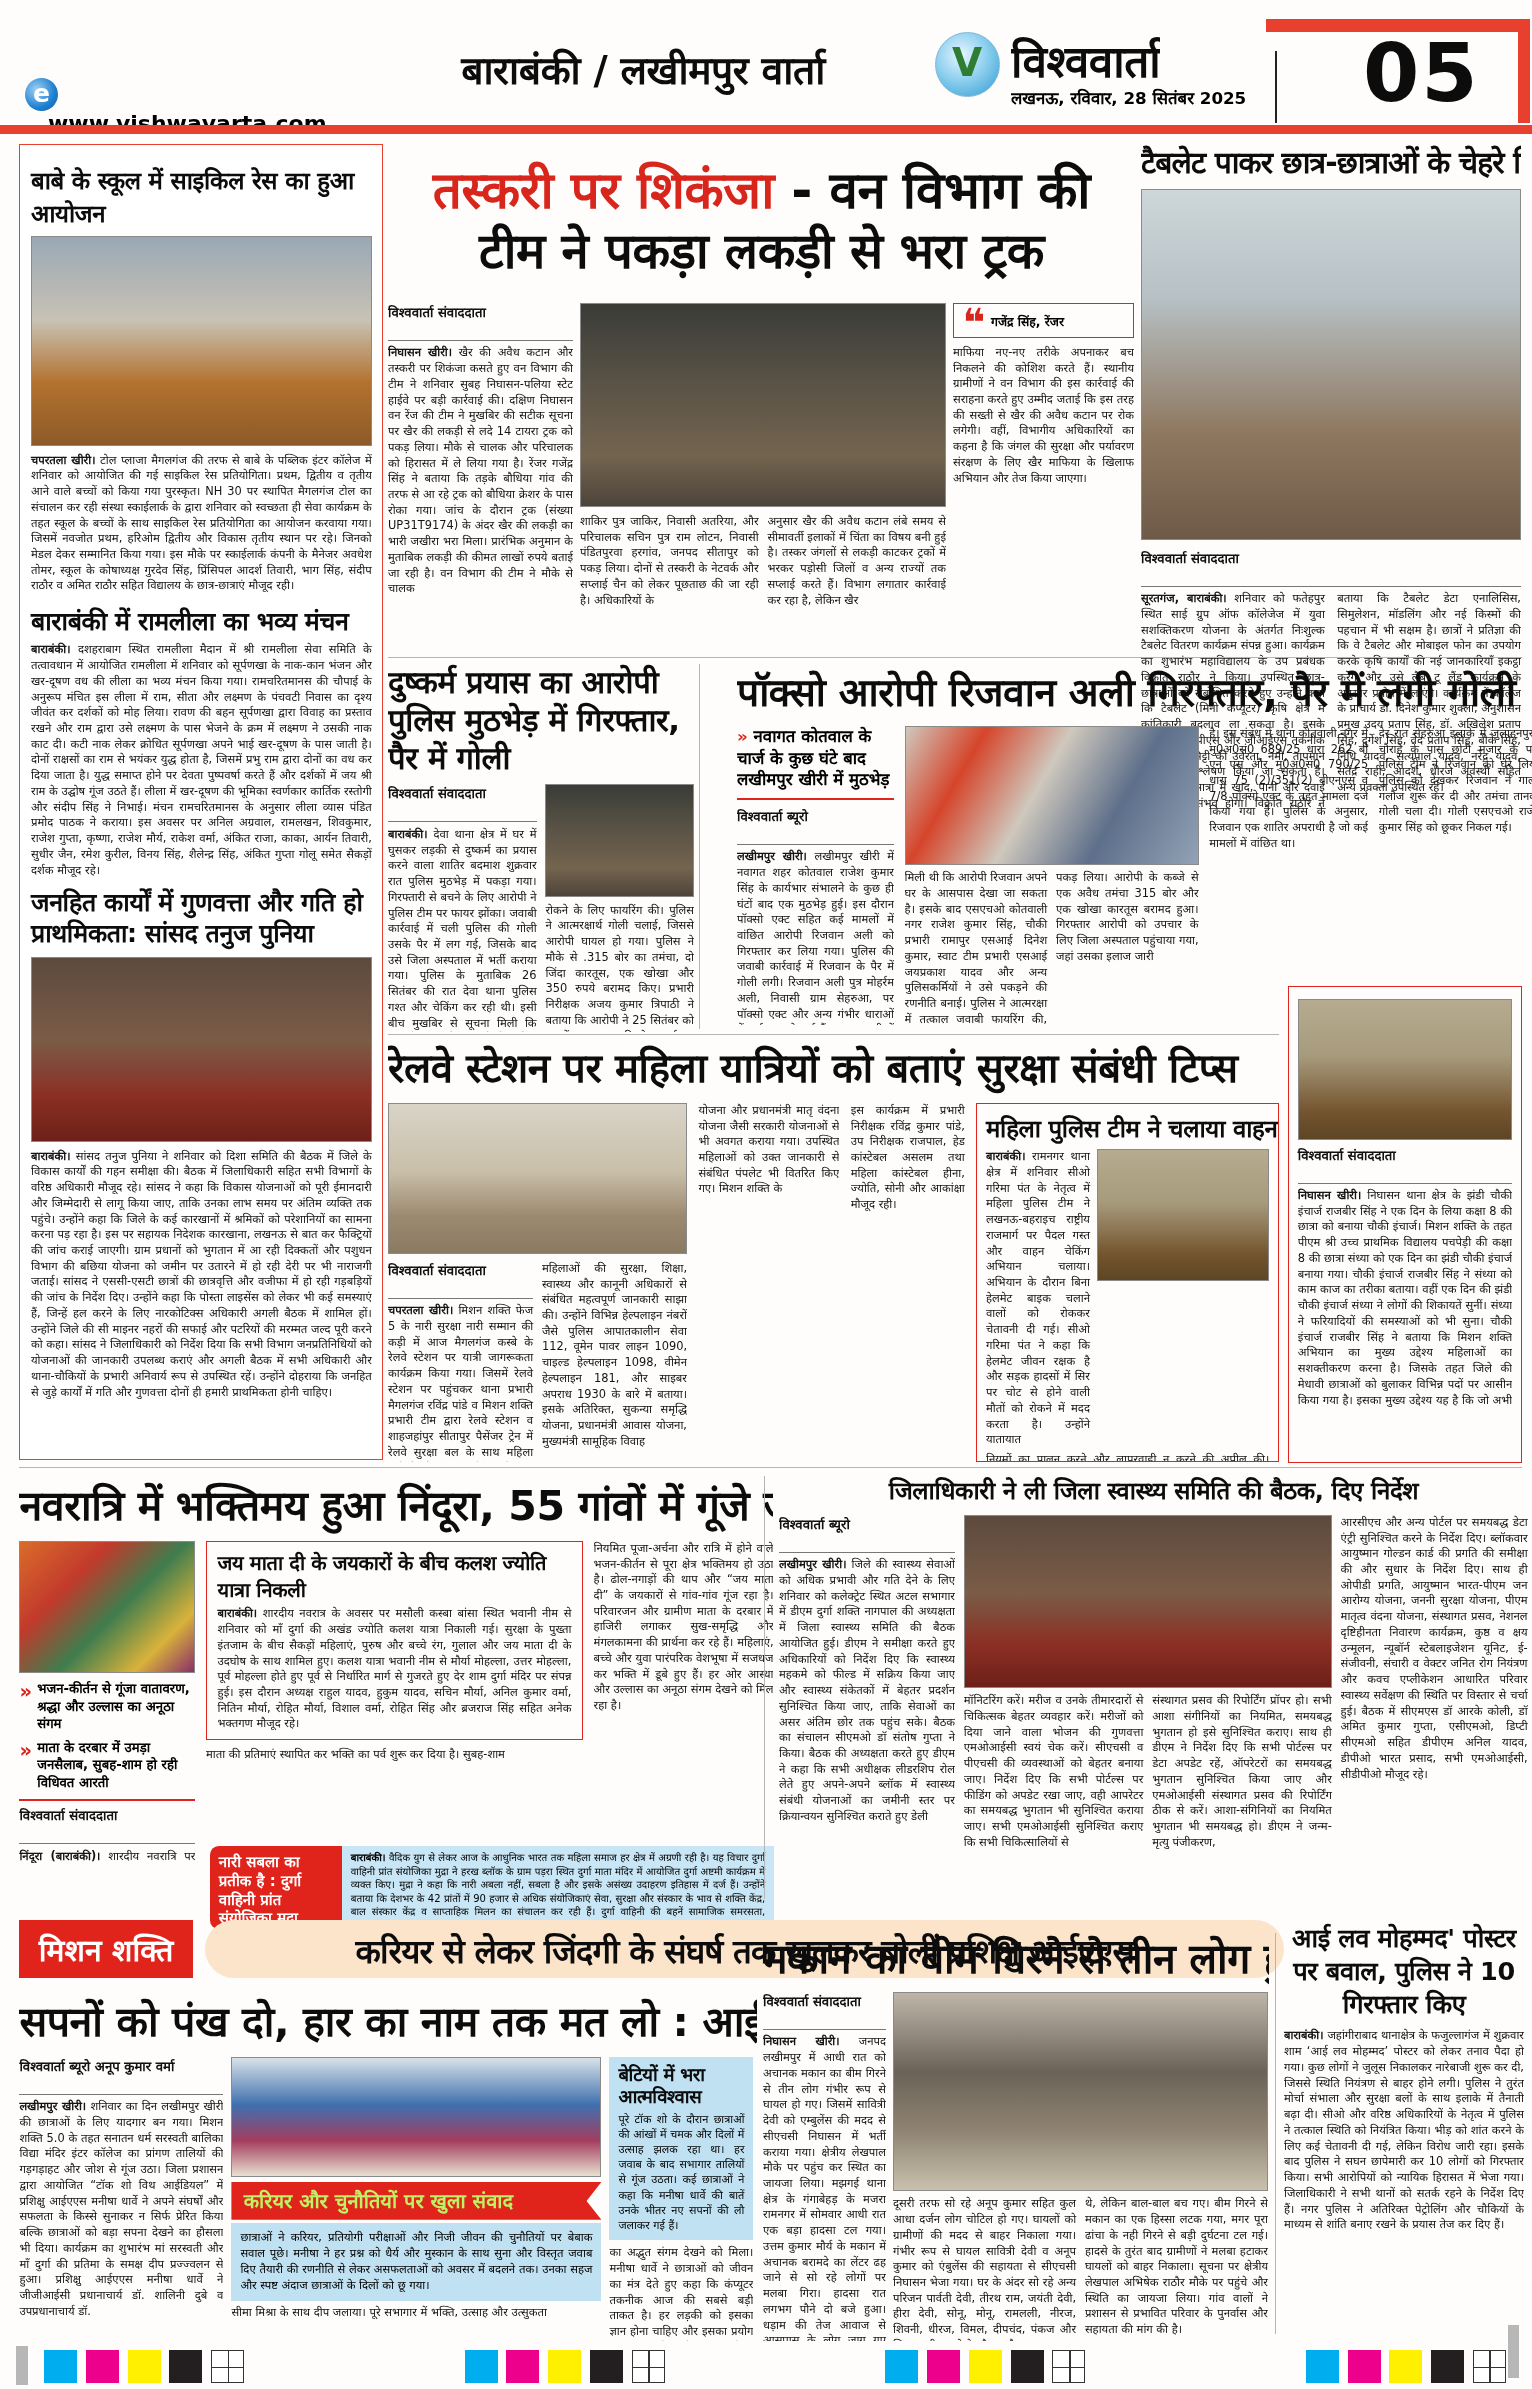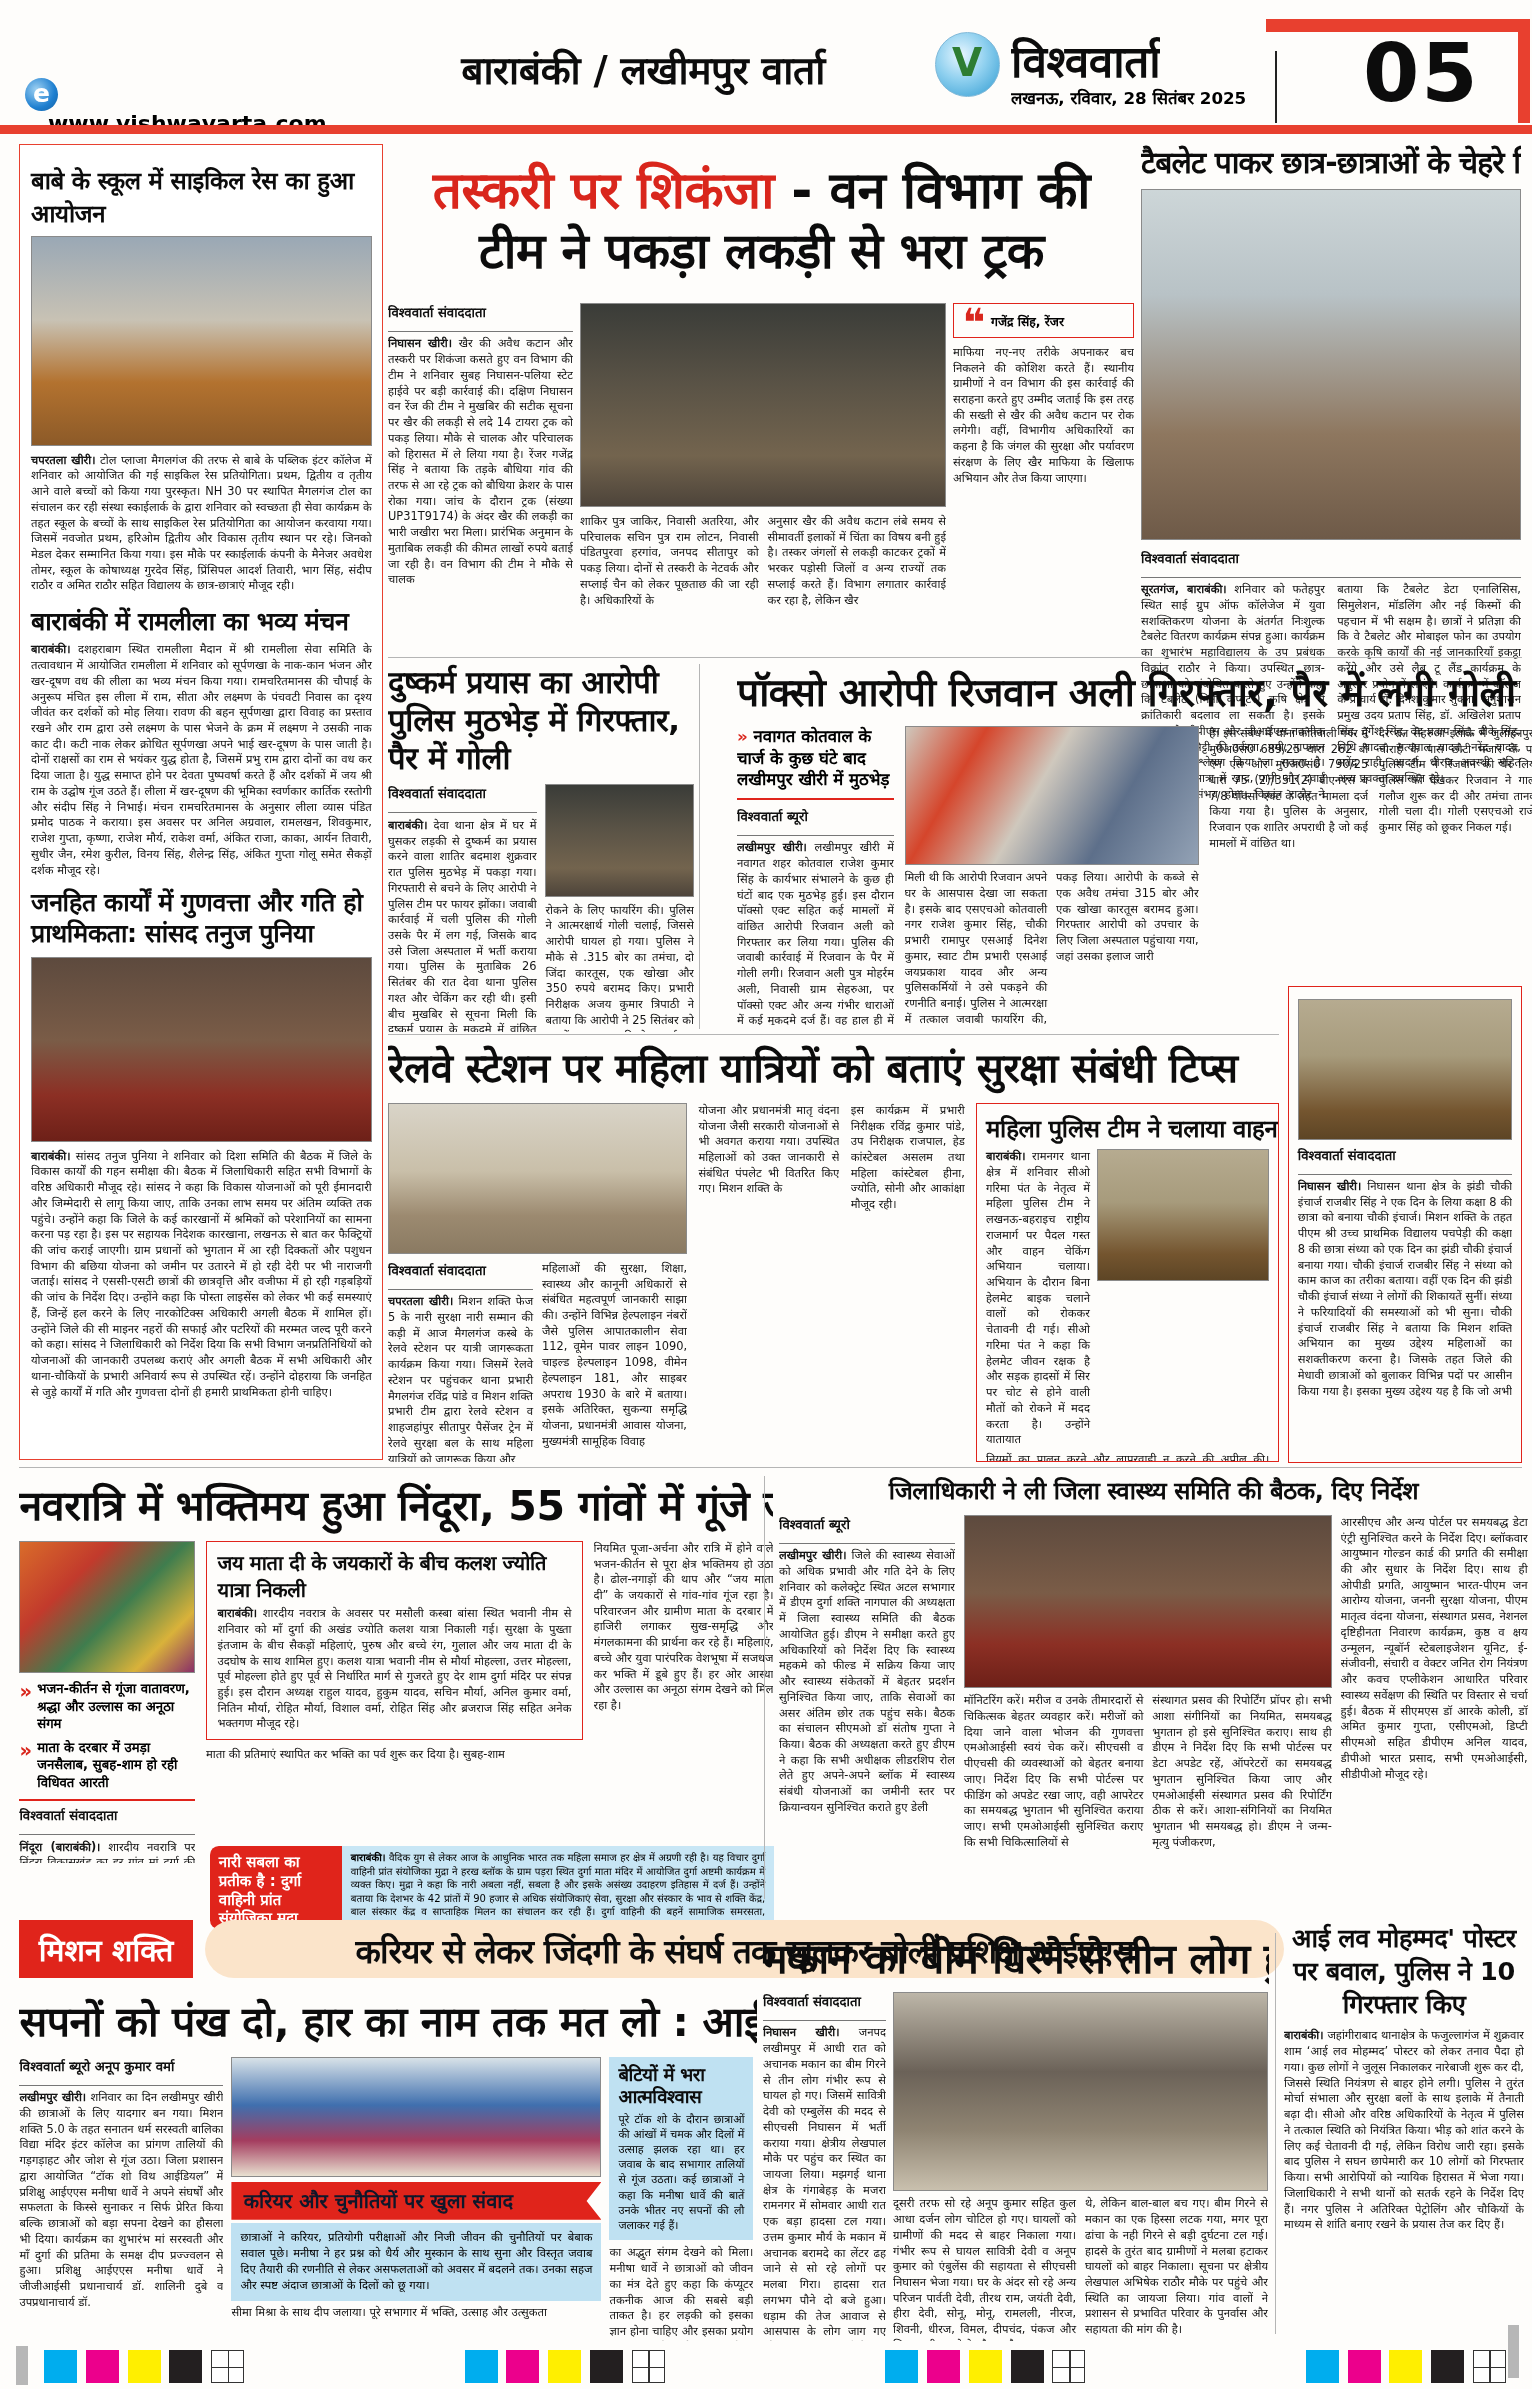--- a/index.html
+++ b/index.html
@@ -1,21 +1,21 @@
 <!DOCTYPE html>
 <html style="font-size:14px"><head>
 <meta charset="utf-8">
 <style>
   * { margin:0; padding:0; box-sizing:border-box; }
   body { background:#e9e9e9; font-family:"DejaVu Sans","Liberation Sans",sans-serif; }
   .page { position:relative; width:1532px; height:2389px; background:#fefdfb; margin:0 auto; overflow:hidden; }
   .abs { position:absolute; overflow:hidden; }
   .body-txt { font-size:11.4px; line-height:1.38; text-align:justify; color:#141414; }
   .dl { font-weight:bold; }
-  .byline { font-weight:bold; font-size:13.2px; color:#111; border-bottom:1.8px solid #777; padding-bottom:10px; margin-bottom:4.4px; }
+  .byline { font-weight:bold; font-size:13.2px; color:#111; border-bottom:1.8px solid #777; padding-bottom:19px; margin-bottom:4.4px; }
   .photo { border:0.9px solid #8a8a8a; }
   .ph-dark { background:linear-gradient(180deg,#3a3c38 0%,#5a5346 40%,#73644e 75%,#4d443a 100%); }
   .ph-room { background:linear-gradient(180deg,#cdd6d8 0%,#b8c2c6 30%,#8e775f 70%,#6e5a48 100%); }
   .ph-meet { background:linear-gradient(180deg,#5d4a3e 0%,#7a5c47 45%,#8c2f24 75%,#6d2018 100%); }
   .ph-crowd { background:linear-gradient(180deg,#9aa8b5 0%,#c8c2b4 40%,#b3722f 70%,#8c5a28 100%); }
   .ph-leg { background:linear-gradient(120deg,#cfc8bd 0%,#d5452b 22%,#cfc8bd 45%,#5d6f8a 70%,#93a2b5 100%); }
   .ph-station { background:linear-gradient(180deg,#d9d4c8 0%,#c9bfa9 45%,#9c8a70 75%,#8a7a62 100%); }
   .ph-police { background:linear-gradient(180deg,#b6ab90 0%,#a79b7c 40%,#74552f 80%,#5d4525 100%); }
   .ph-rally { background:linear-gradient(135deg,#d96c2a 0%,#c23a2c 30%,#3f7d4e 55%,#d9b23a 80%,#8a2f68 100%); }
   .ph-girls { background:linear-gradient(180deg,#d8e2e8 0%,#3f6fae 40%,#a43d5f 70%,#e8e0d0 100%); }
@@ -38,21 +38,21 @@
   .nazar-pill { flex:1; background:#e8402a; border-radius:0 16px 16px 0; color:#fff; font-size:30px; font-weight:bold; padding:1.8px 12.3px; }
   
   .qbox { border:1.8px solid #e0241b; padding:7px 8.8px; }
   .qmark { color:#d9261c; font-size:39px; font-weight:bold; line-height:.6; float:left; margin-right:5.3px; }
   .qtxt { font-size:12.8px; font-weight:bold; line-height:1.45; text-align:justify; }
   .qattr { font-weight:bold; font-size:12.3px; margin-top:1.8px; }
   .redbox { border:1.8px solid #e0241b; }
   .chev { color:#d9261c; font-weight:bold; }
   .subhead { font-size:16.7px; font-weight:bold; line-height:1.3; }
   .colgrid { display:grid; }
-  .ribbon { background:#e0241b; color:#0f172a; font-weight:bold; font-size:20px; padding:5.3px 12.3px; clip-path:polygon(0 0,100% 0,96% 50%,100% 100%,0 100%); }
+  .ribbon { background:#e0241b; color:#bef264; font-weight:bold; font-size:20px; padding:5.3px 12.3px; clip-path:polygon(0 0,100% 0,96% 50%,100% 100%,0 100%); }
   .bluebox { background:#bfe1f2; padding:7px 9px; }
   .banner { background:#fbe4ca; border-radius:30px; }
   .reg-sq { width:33px; height:33px; display:inline-block; margin-right:8.8px; }
   .reg-mark { width:33px; height:33px; display:inline-block; border:1.8px solid #333; position:relative; background:#fff; }
   .reg-mark:before { content:""; position:absolute; left:50%; top:0; bottom:0; width:1.8px; background:#333; }
   .reg-mark:after { content:""; position:absolute; top:50%; left:0; right:0; height:1.8px; background:#333; }
 </style>
 </head>
 <body>
 

